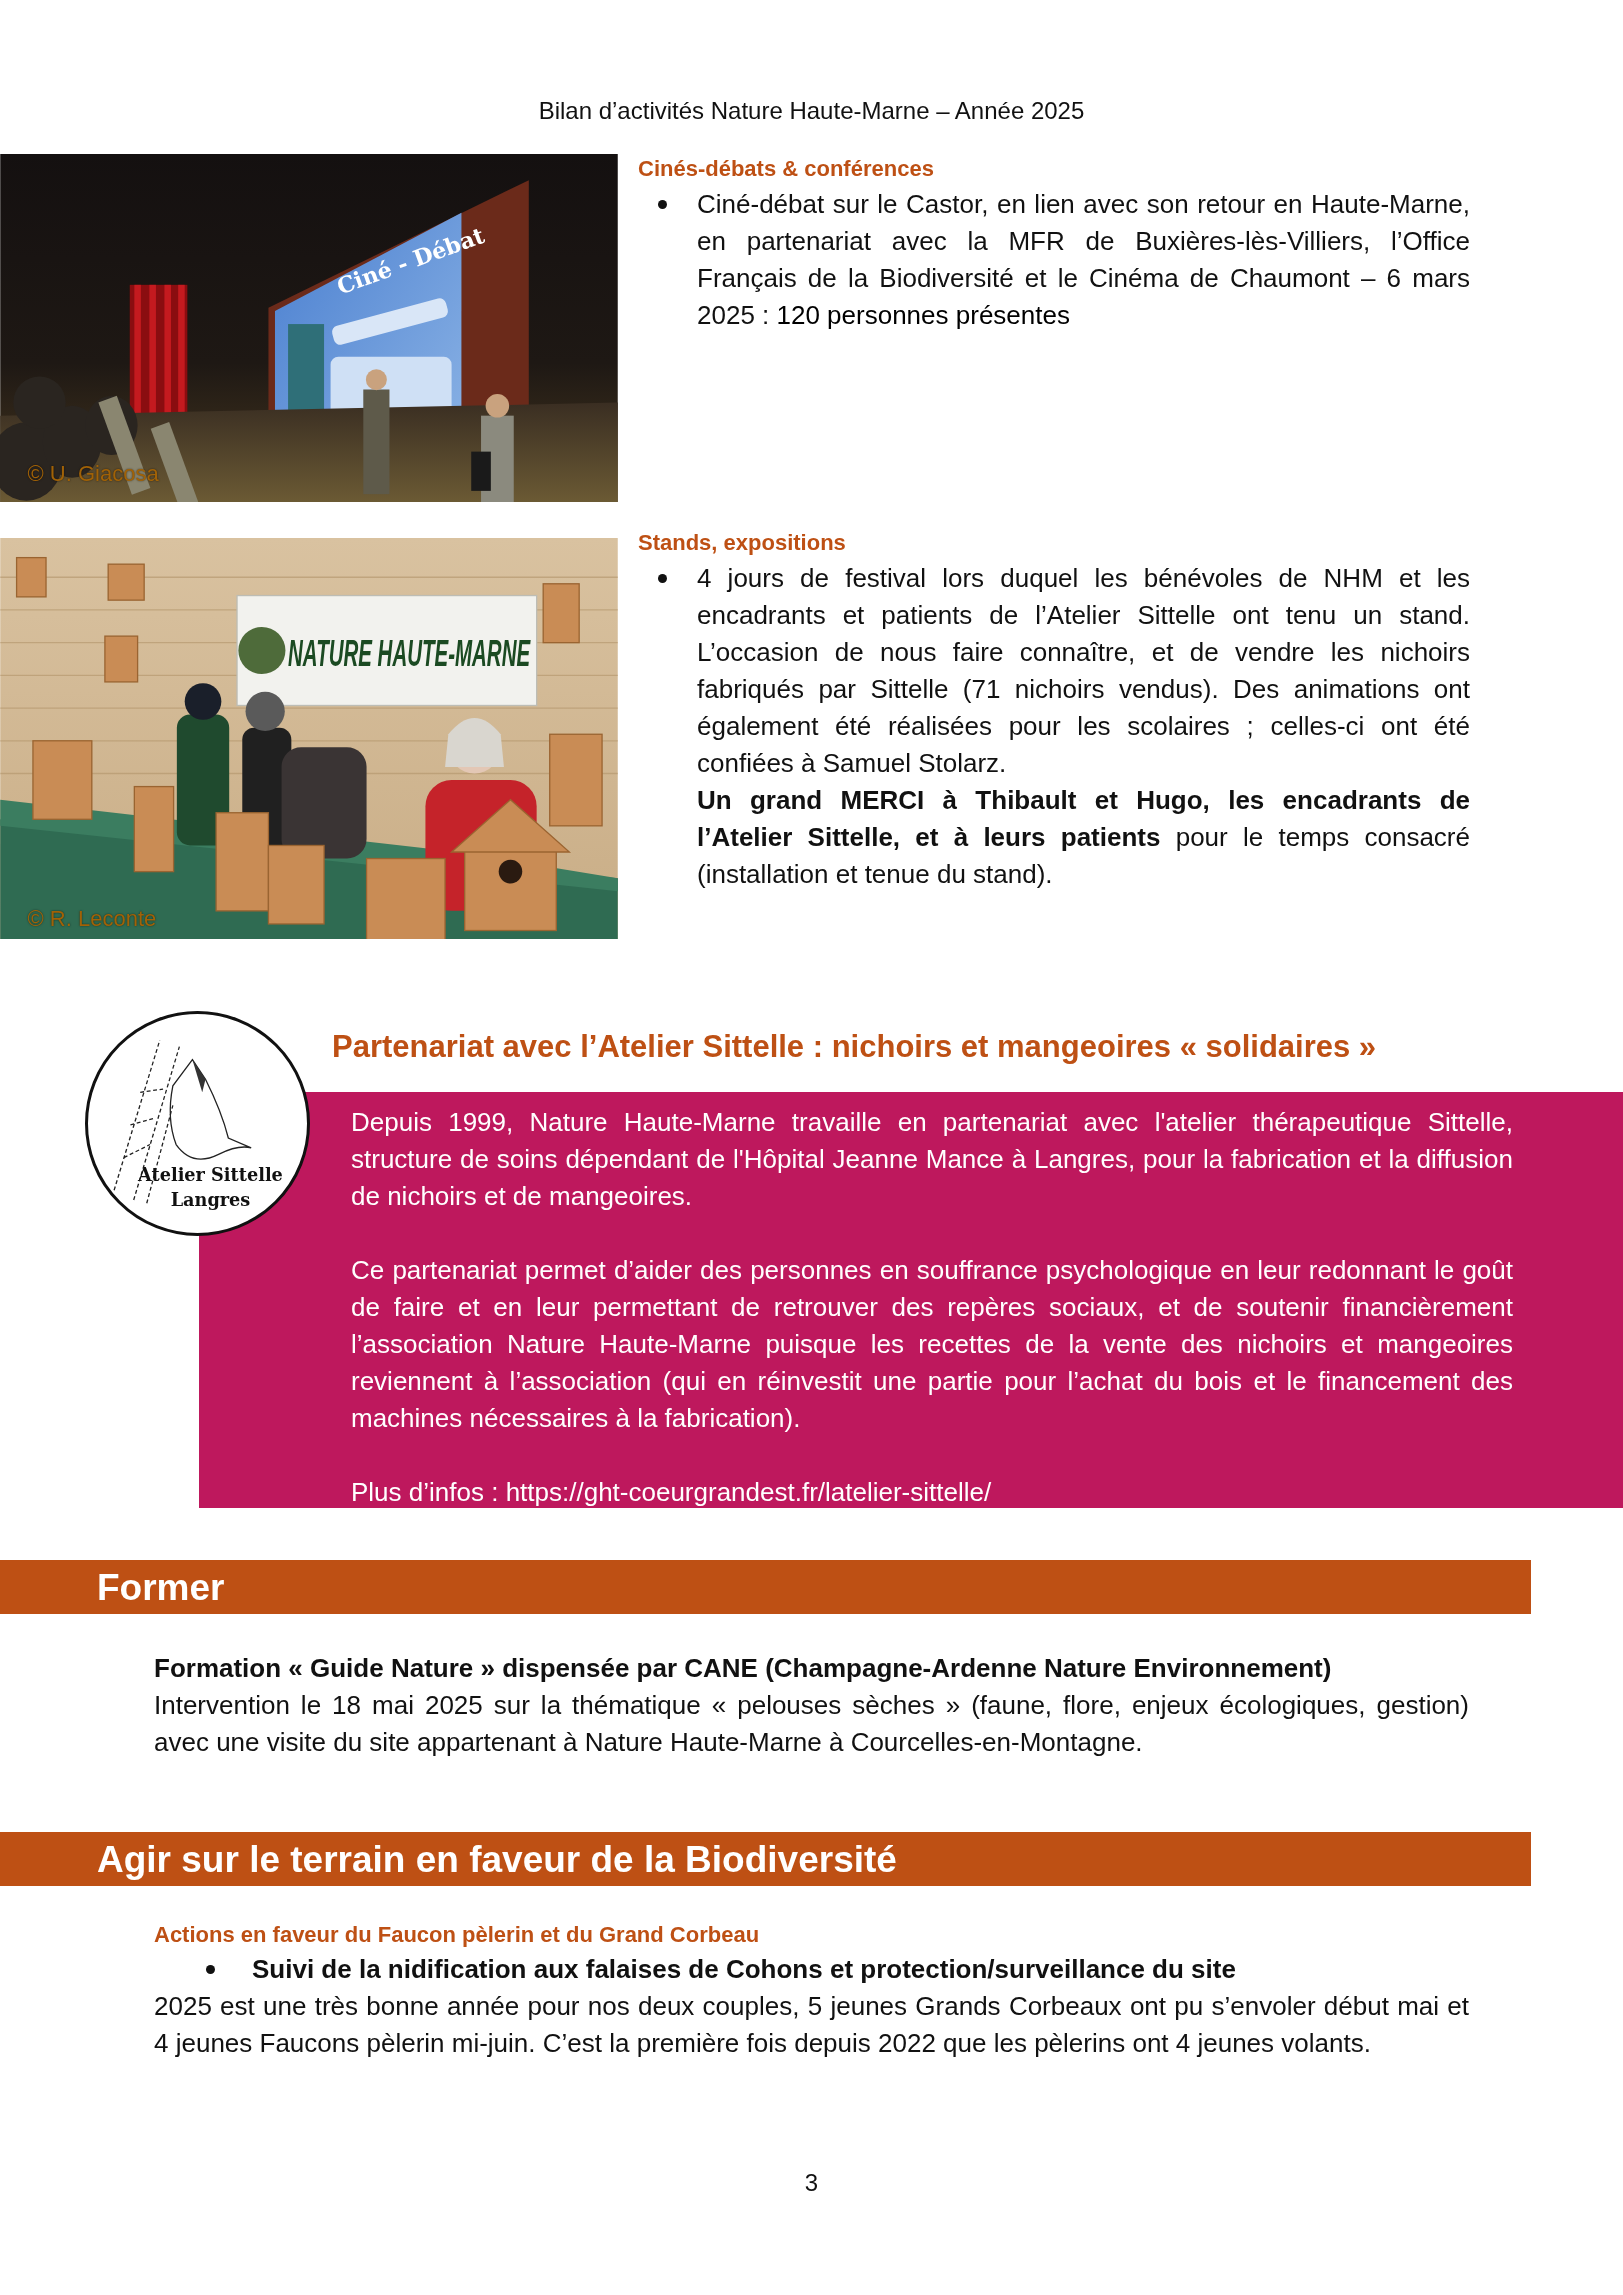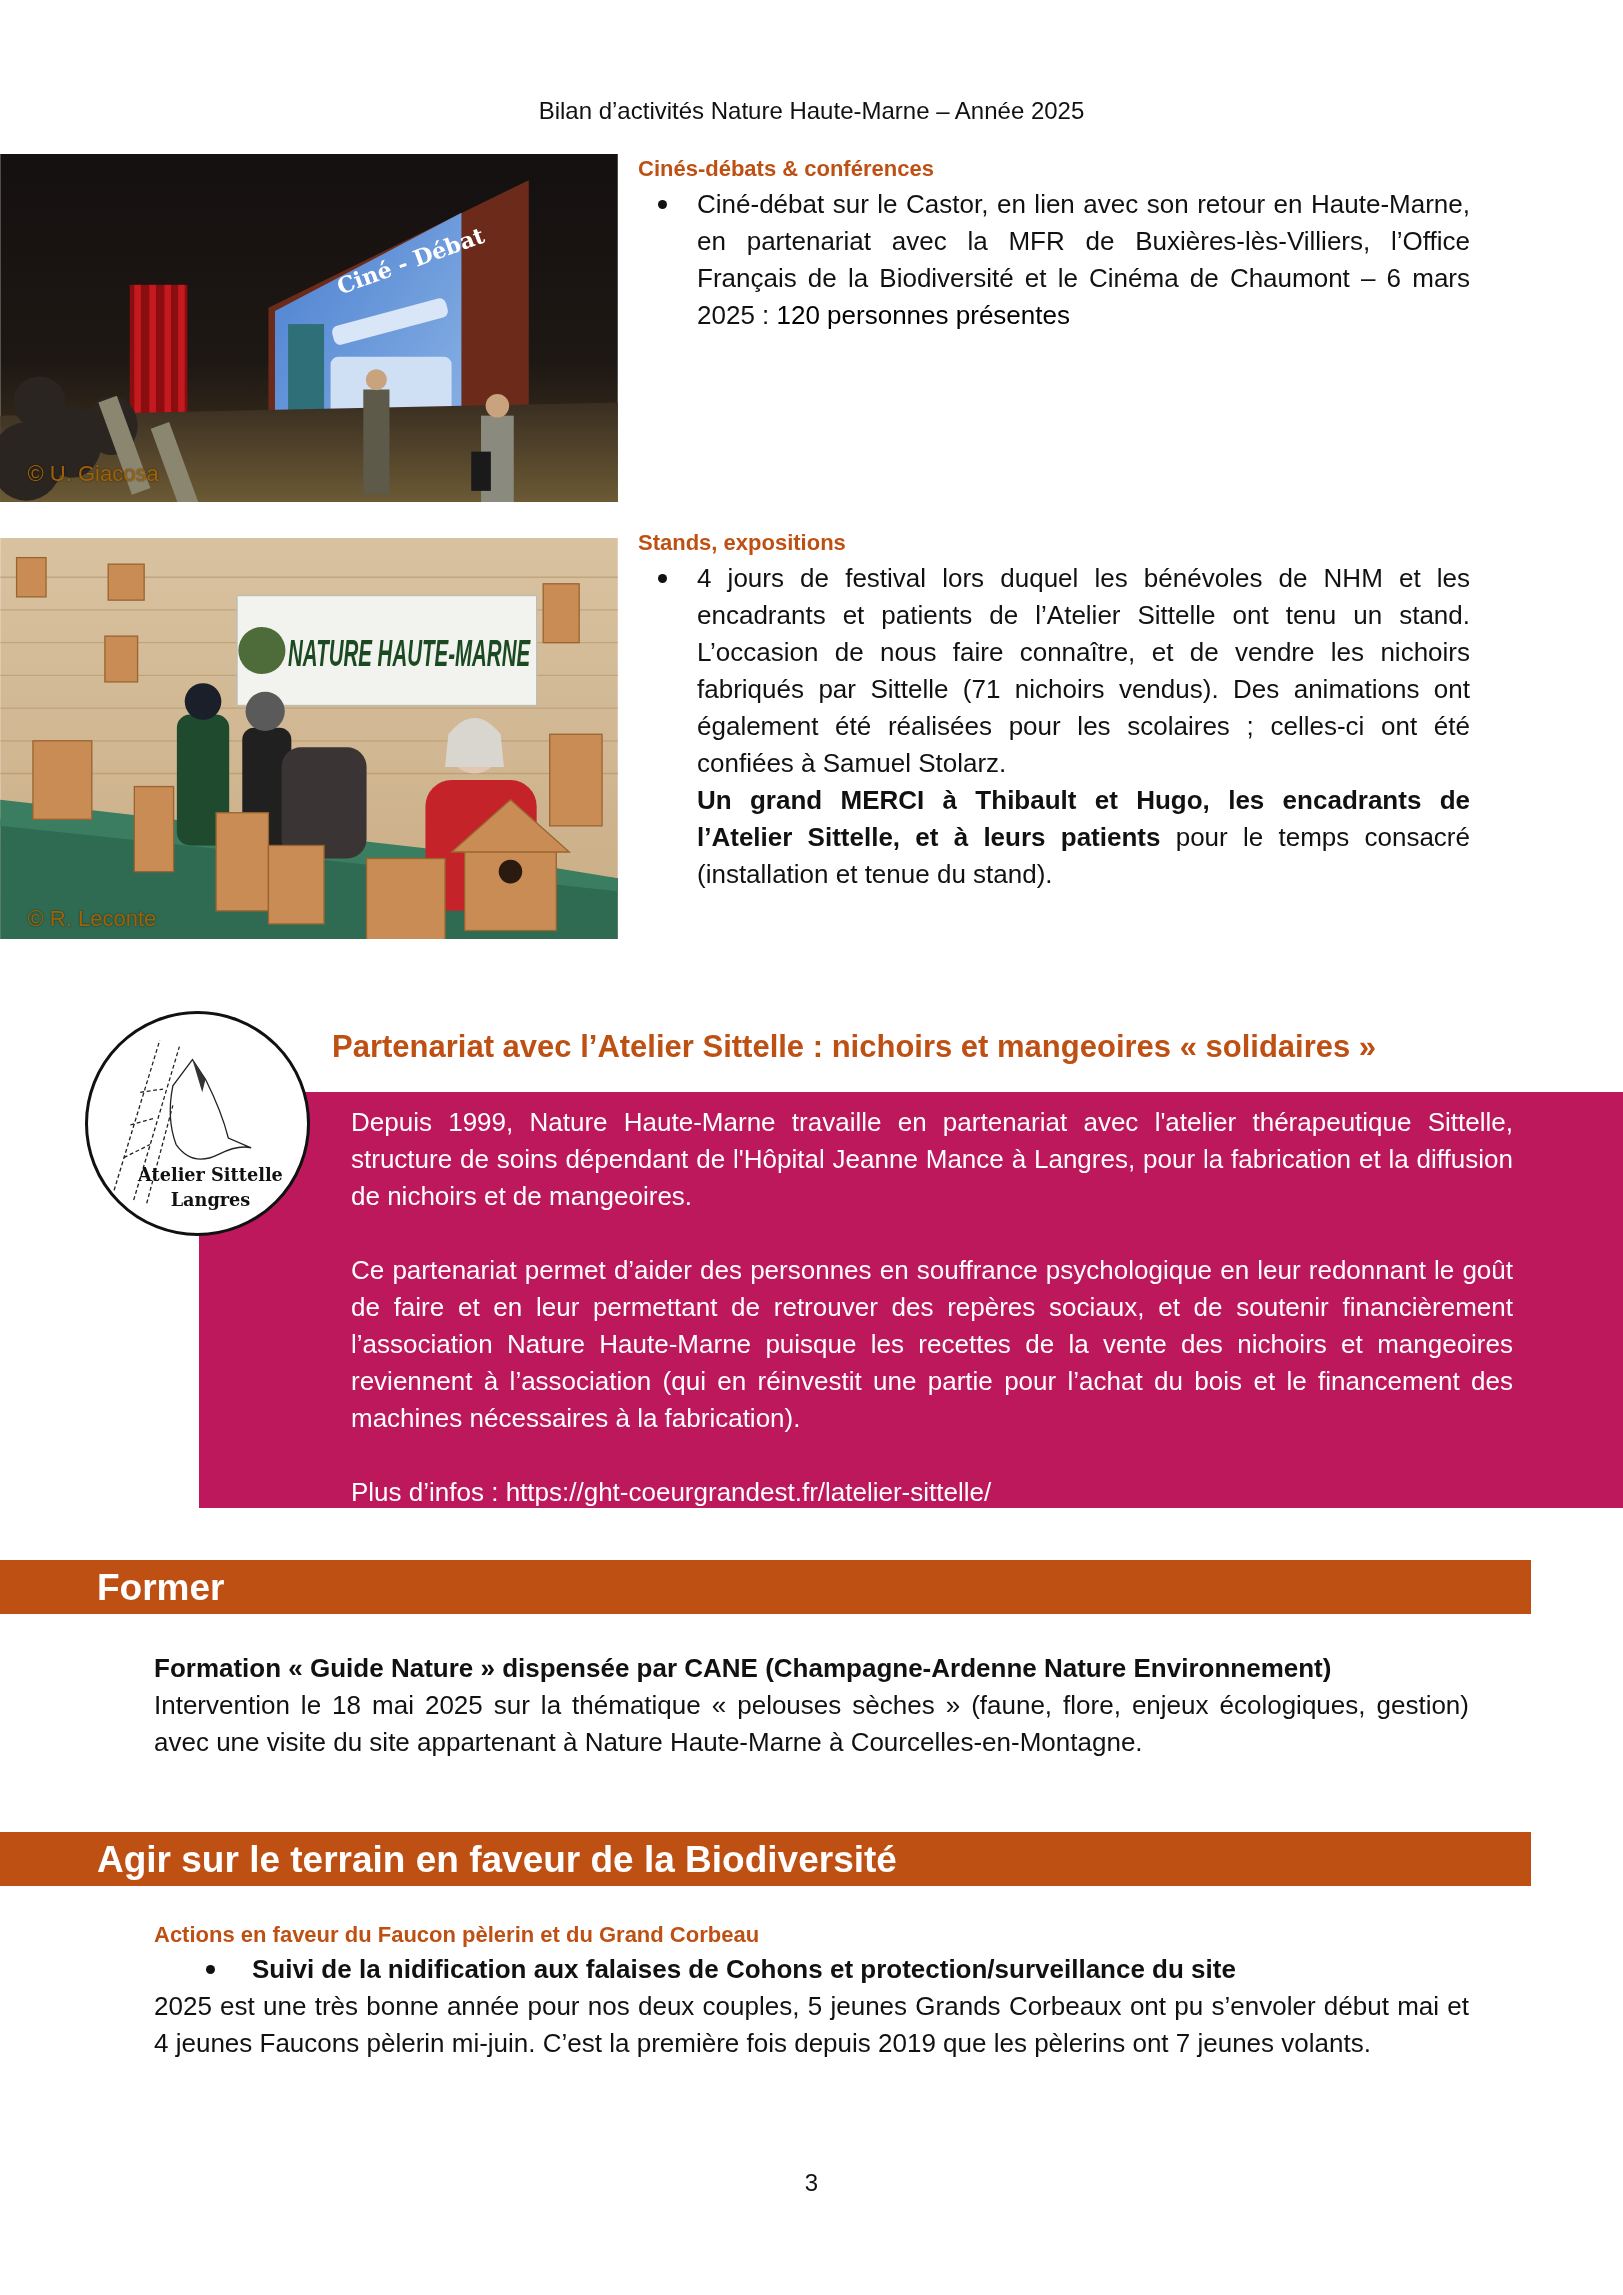--- a/index.html
+++ b/index.html
@@ -230,17 +230,17 @@
 
 <div class="abs section-bar" style="top:1832px;">
   <span>Agir sur le terrain en faveur de la Biodiversité</span>
 </div>
 <div class="abs" style="left:154px; top:1922px; width:1315px;">
   <h3 class="subhead">Actions en faveur du Faucon pèlerin et du Grand Corbeau</h3>
   <div class="body-text" style="position:relative; padding-left:98px; margin-top:2.6px;">
     <span class="bullet-dot" style="left:52px;"></span>
     <span class="bold">Suivi de la nidification aux falaises de Cohons et protection/surveillance du site</span>
   </div>
-  <div class="body-text">2025 est une très bonne année pour nos deux couples, 5 jeunes Grands Corbeaux ont pu s’envoler début mai et 4 jeunes Faucons pèlerin mi-juin. C’est la première fois depuis 2019 que les pèlerins ont 7 jeunes volants.</div>
+  <div class="body-text">2025 est une très bonne année pour nos deux couples, 5 jeunes Grands Corbeaux ont pu s’envoler début mai et 4 jeunes Faucons pèlerin mi-juin. C’est la première fois depuis 2022 que les pèlerins ont 4 jeunes volants.</div>
 </div>
 
 <div class="abs page-number">3</div>
 
 
 </body></html>

